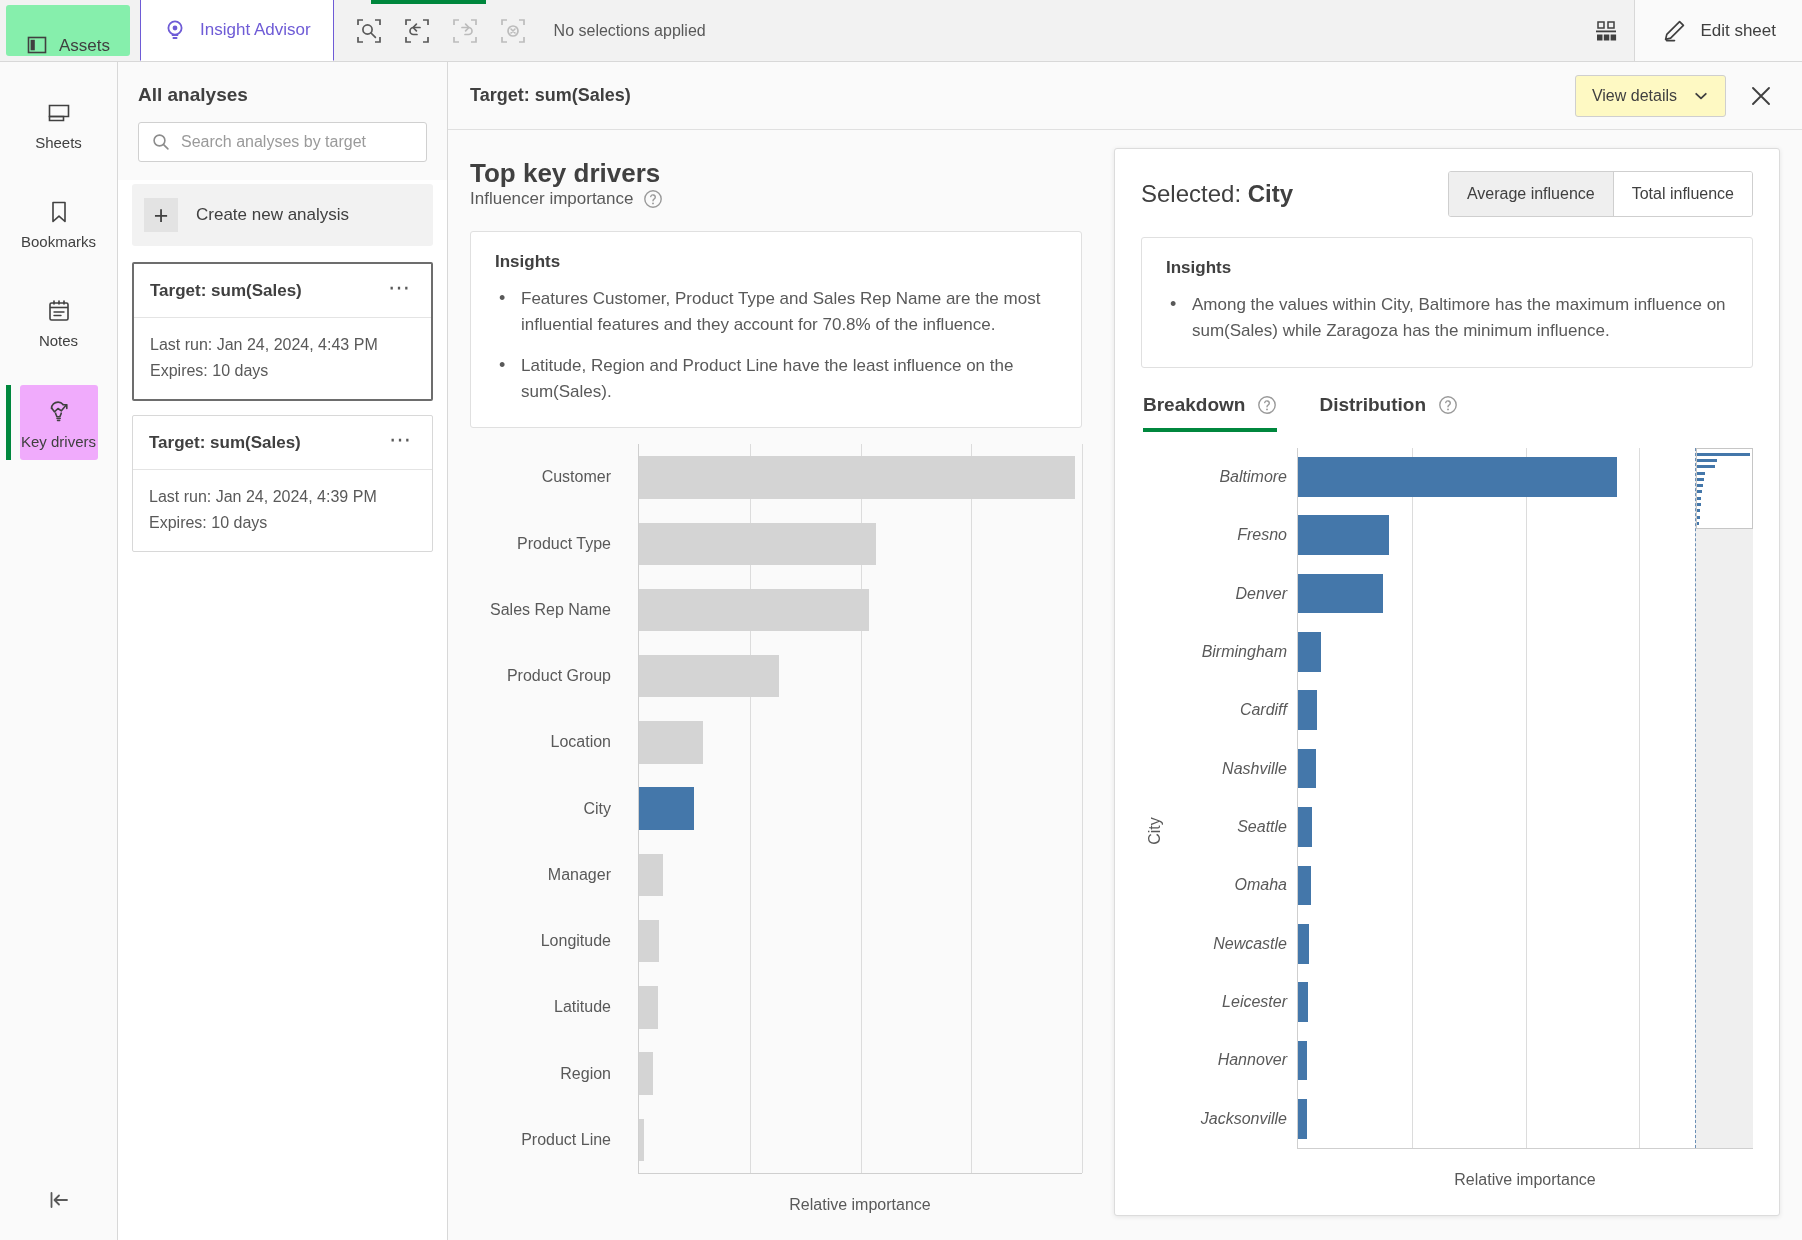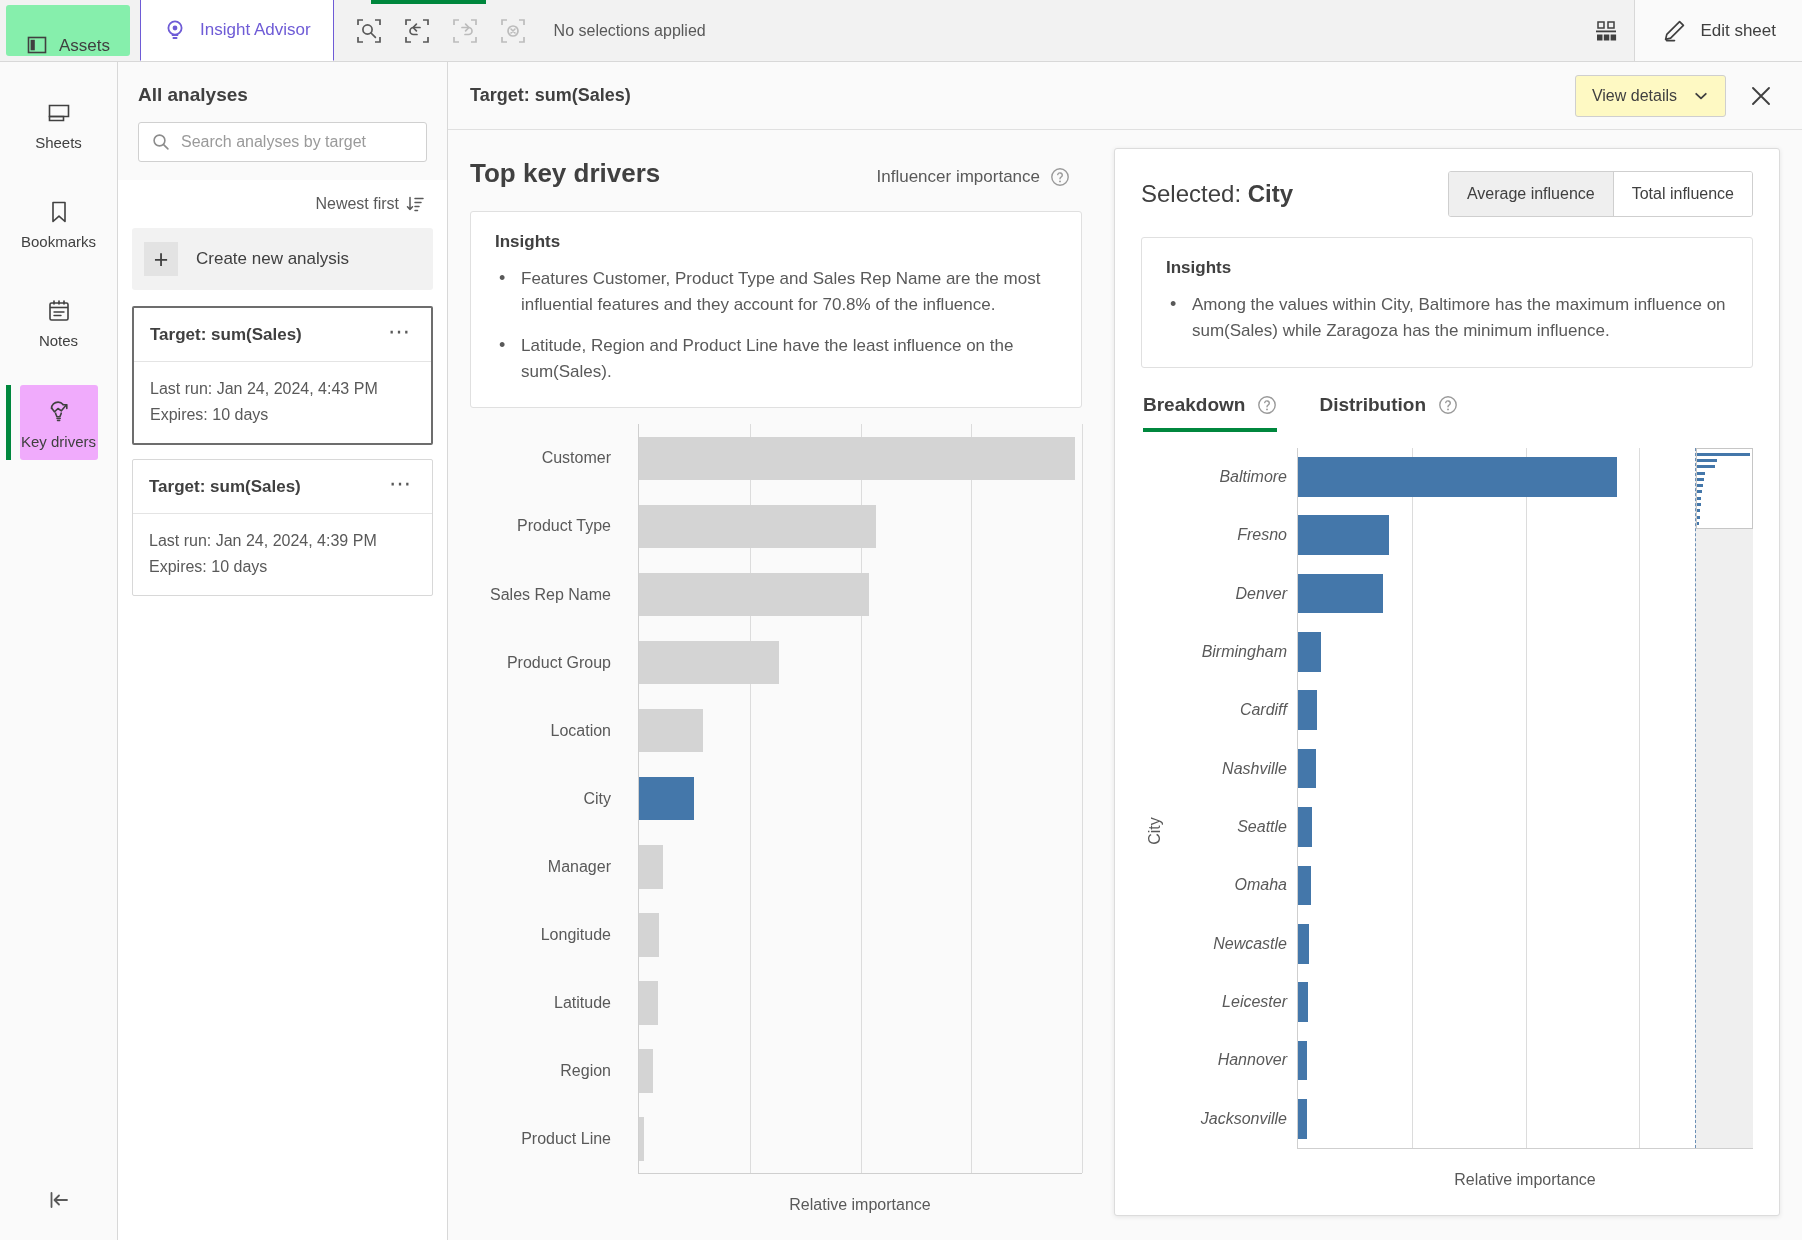--- a/index.html
+++ b/index.html
@@ -162,21 +162,21 @@
     display: flex; align-items: center; gap: 16px;
     border: 1px solid #cfcfcf; border-radius: 3px; background: #fef9c3;
     padding: 0 16px; height: 42px; font-size: 16px; color: #404040; cursor: pointer;
   }
   .close-x { margin-left: 22px; cursor: pointer; display: flex; align-items: center; }
 
   .panes { flex: 1 1 auto; display: flex; min-height: 0; padding: 0; }
 
   
   .pane-left { flex: 1 1 0; min-width: 0; display: flex; flex-direction: column; padding: 28px 24px 0 22px; }
-  .pane-left-head { display: flex; align-items: baseline; padding-right: 12px; margin-bottom: 22px; }
+  .pane-left-head { display: flex; align-items: baseline; padding-right: 12px; margin-bottom: 22px; flex-direction: column; }
   .pl-title { font-size: 26px; font-weight: 700; color: #404040; }
   .plh-spacer { flex: 1 1 auto; }
   .infl-imp { font-size: 17px; color: #595959; display: flex; align-items: center; gap: 10px; }
 
   .insights-box {
     border: 1px solid #e0e0e0; border-radius: 3px; background: #fff;
     padding: 20px 24px 22px;
   }
   .insights-title { font-size: 17px; font-weight: 700; color: #404040; margin-bottom: 14px; }
   .insights-list { list-style: none; }
@@ -414,29 +414,20 @@
           <span>
             <svg width="20" height="20" viewBox="0 0 20 20">
                 <circle cx="8.5" cy="8.5" r="5.4" fill="none" stroke="#8c8c8c" stroke-width="1.6"></circle>
                 <path d="M12.6 12.6l4.3 4.3" stroke="#8c8c8c" stroke-width="1.6" stroke-linecap="round"></path>
               </svg>
           </span>
           <input type="text" placeholder="Search analyses by target" style="">
         </div>
       </div>
 
-      <div class="an-sort">
-        <span>Newest first</span>
-        <span>
-          <svg width="20" height="20" viewBox="0 0 20 20">
-              <path d="M5 3.5v12 M2.5 12.8 5 15.5l2.5-2.7" fill="none" stroke="#595959" stroke-width="1.5" stroke-linecap="round" stroke-linejoin="round"></path>
-              <path d="M10 4.5h8 M10 8.5h6 M10 12.5h4 M10 16.5h2.5" stroke="#595959" stroke-width="1.5" stroke-linecap="round"></path>
-            </svg>
-        </span>
-      </div>
 
       <div class="create-new">
         <span class="plus-box">+</span>
         <span class="cl">Create new analysis</span>
       </div>
 
       <div class="card selected">
         <div class="card-top">
           <span class="ct">Target: sum(Sales)</span>
           <span class="dots">⋯</span>

